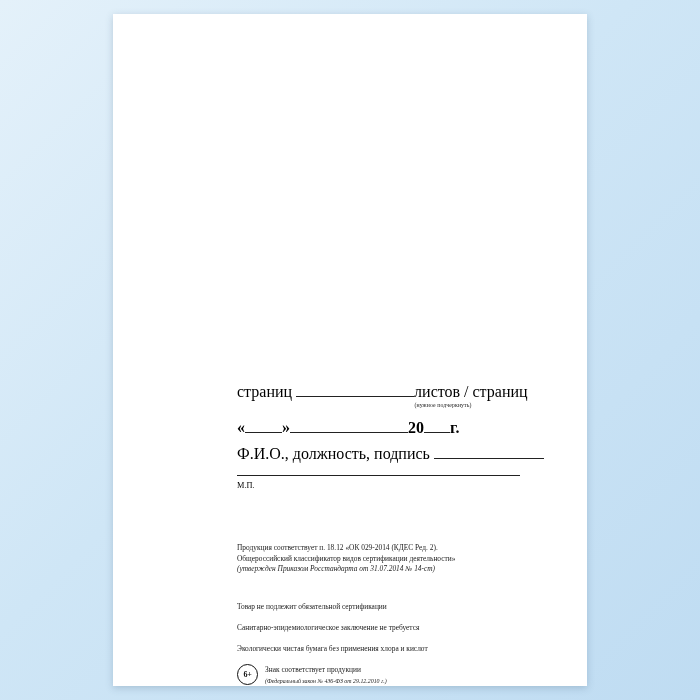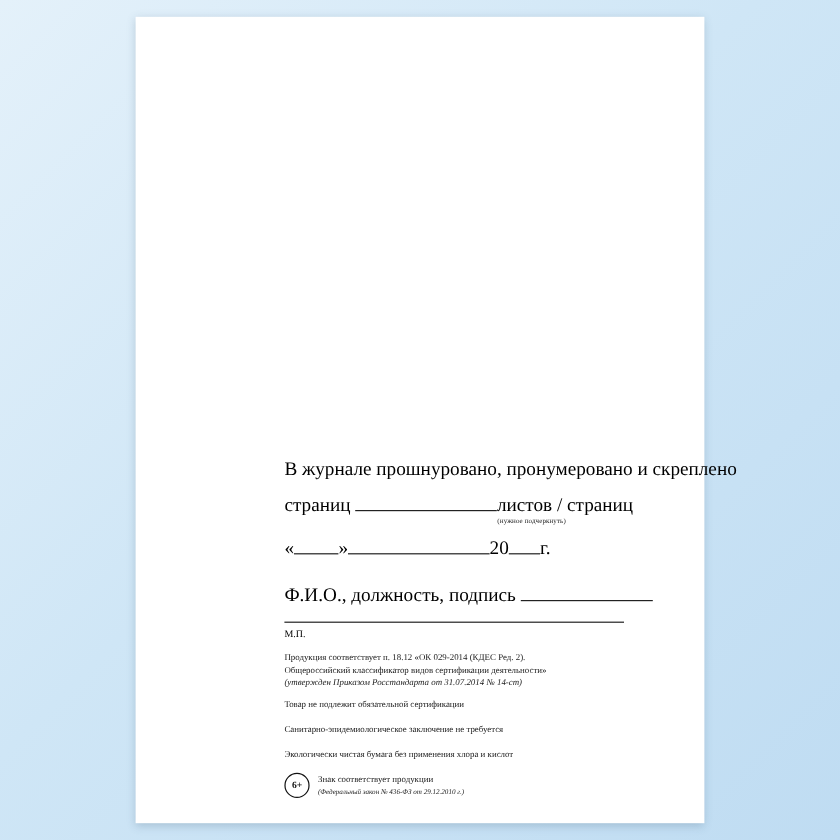--- a/index.html
+++ b/index.html
@@ -56,23 +56,24 @@
     text-align: center;
     font-size: 5.8px;
     color: #1b1b1b;
     margin-left: 112px;
     margin-top: 1px;
     letter-spacing: 0.1px;
   }
   .line3 {
     margin: 11px 0 0 0;
     white-space: nowrap;
+    font-weight: bold;
   }
   .line4 {
-    margin: 21px 0 0 0;
+    margin: 8px 0 0 0;
     white-space: nowrap;
   }
   .rule {
     display: block;
     border-bottom: 1px solid #222;
     width: 283px;
     margin-top: 12px;
   }
   .mp {
     width: 283px;
@@ -84,21 +85,21 @@
     left: 124px;
     top: 529px;
     width: 300px;
     font-size: 7.4px;
     color: #1b1b1b;
     line-height: 1.45;
   }
   .para {
     margin: 0 0 10px 0;
   }
-  .para.compact { margin-bottom: 7px; }
+  .para.compact { margin-bottom: 27px; }
   .ital { font-style: italic; }
   .badge-row {
     display: flex;
     align-items: flex-start;
     margin-top: 9px;
   }
   .badge {
     flex: 0 0 auto;
     width: 19px;
     height: 19px;
@@ -129,21 +130,20 @@
   }
 </style>
 </head>
 <body>
 
 <div id="scene">
   <div id="page">
 
     <div class="content">
 
-      <p class="line1">В журнале прошнуровано, пронумеровано и скреплено</p>
 
       <p class="line2">
         <span>страниц</span>
         <span class="fill u-long"></span><span>листов / страниц</span>
         <span class="note">(нужное подчеркнуть)</span>
       </p>
 
       <p class="line3">
         <span>«</span><span class="fill u-short"></span><span>»</span><span class="fill u-long"></span><span>20</span><span class="fill u-xshort"></span><span>г.</span>
       </p>

